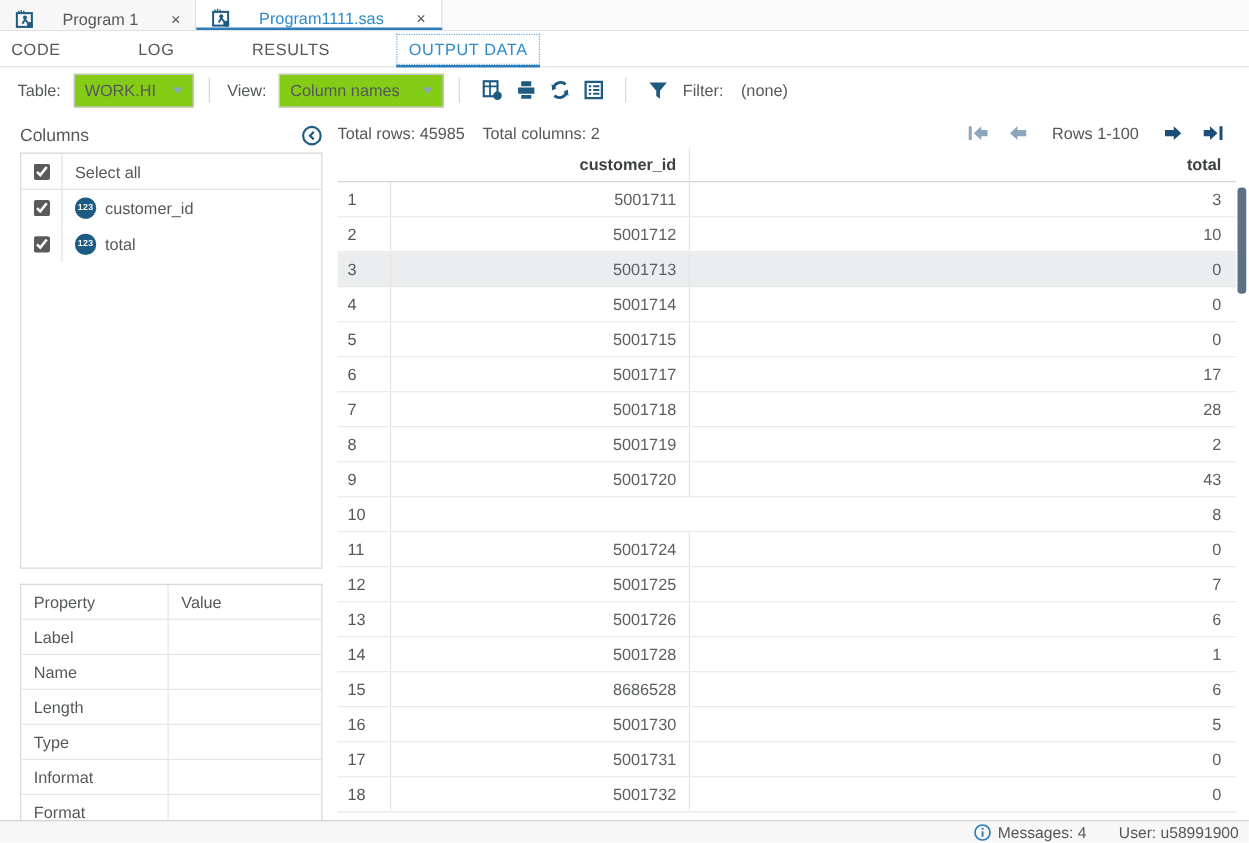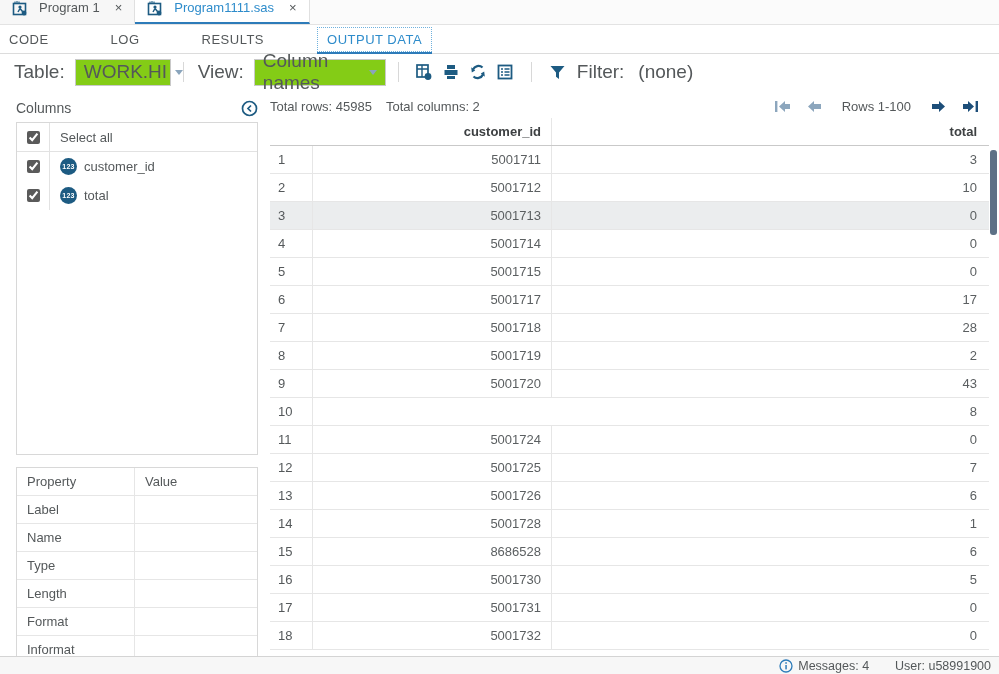--- a/index.html
+++ b/index.html
@@ -6,40 +6,40 @@
   html,body { width:999px; height:674px; }
   body {
     font-family:"Liberation Sans", sans-serif;
     background:#fff; color:#54585a; overflow:hidden;
   }
   .app { position:relative; width:999px; height:674px; background:#fff; }
 
   
   .file-tabbar { position:absolute; top:0; left:0; right:0; height:25px;
     display:flex; background:#fbfbfb; border-bottom:1px solid #e3e3e3; }
-  .ftab { display:flex; align-items:flex-start; gap:11px; padding:0 12px;
+  .ftab { display:flex; align-items:flex-end; gap:22px; padding:0 12px;
     font-size:13px; color:#54585a; background:#f7f7f7;
     border-right:1px solid #e0e0e0; border-bottom:1px solid transparent; cursor:pointer; }
   .ftab.active { background:#fff; color:#2e8ccb; border-bottom:2px solid #2d7bb9; }
   .ftab .x { color:#54585a; font-size:13px; margin-left:4px; cursor:pointer; }
   .ftab svg { flex:0 0 auto; }
 
   
   .nav-tabbar { position:absolute; top:25px; left:0; right:0; height:29px;
     display:flex; align-items:center; gap:44px; 
     border-bottom:1px solid #dcdcdc; background:#fff; }
   .ntab { font-size:13px; letter-spacing:.5px; color:#54585a; padding:4px 9px;
     cursor:pointer; position:relative; }
   .ntab.active { color:#2e8ccb; border:1px dotted #6fb1dd; }
   .ntab.active::after { content:""; position:absolute; left:-1px; right:-1px;
     bottom:-4px; height:3px; background:#2d7bb9; }
 
   
   .toolbar { position:absolute; top:54px; left:0; right:0; height:36px;
-    display:flex; align-items:center; font-size:19px; color:#54585a; background:#fff; }
+    display:flex; align-items:center; font-size:13px; color:#54585a; background:#fff; }
   .toolbar .lbl { margin:0 10px 0 14px; }
   .selbox { display:flex; align-items:center; justify-content:space-between;
     border:1px solid #c9c9c9; background:#84cc16; height:27px; padding:0 8px;
     color:#54585a; cursor:pointer; }
   .selbox.table-sel { width:96px; }
   .selbox.view-sel { width:132px; }
   .caret { width:0; height:0; border-left:4px solid transparent;
     border-right:4px solid transparent; border-top:5px solid #8aa5bc; margin-left:8px; }
   .tdiv { width:1px; height:20px; background:#d8d8d8; margin:0 12px; }
   .tbtn { width:27px; height:24px; display:flex; align-items:center;
@@ -236,33 +236,33 @@
     <div id="prop-rows">
         <div class="prow">
           <span class="pc1">Label</span>
           <span class="pc2"></span>
         </div>
         <div class="prow">
           <span class="pc1">Name</span>
           <span class="pc2"></span>
         </div>
         <div class="prow">
+          <span class="pc1">Length</span>
+          <span class="pc2"></span>
+        </div>
+        <div class="prow">
           <span class="pc1">Type</span>
           <span class="pc2"></span>
         </div>
         <div class="prow">
-          <span class="pc1">Length</span>
+          <span class="pc1">Informat</span>
           <span class="pc2"></span>
         </div>
         <div class="prow">
           <span class="pc1">Format</span>
-          <span class="pc2"></span>
-        </div>
-        <div class="prow">
-          <span class="pc1">Informat</span>
           <span class="pc2"></span>
         </div>
       </div>
   </div>
 
   <div class="grid-info">
     <div class="totals">
       <span>Total rows: 45985</span>
       <span>Total columns: 2</span>
     </div>

